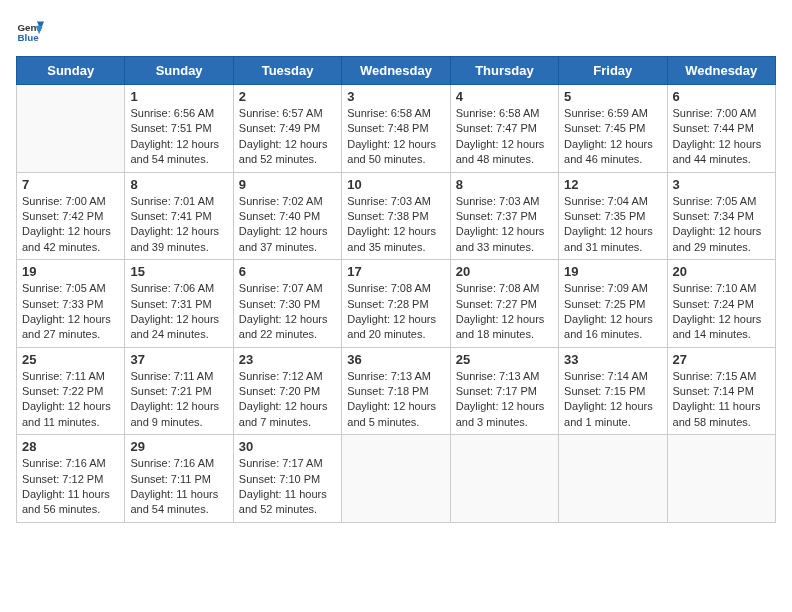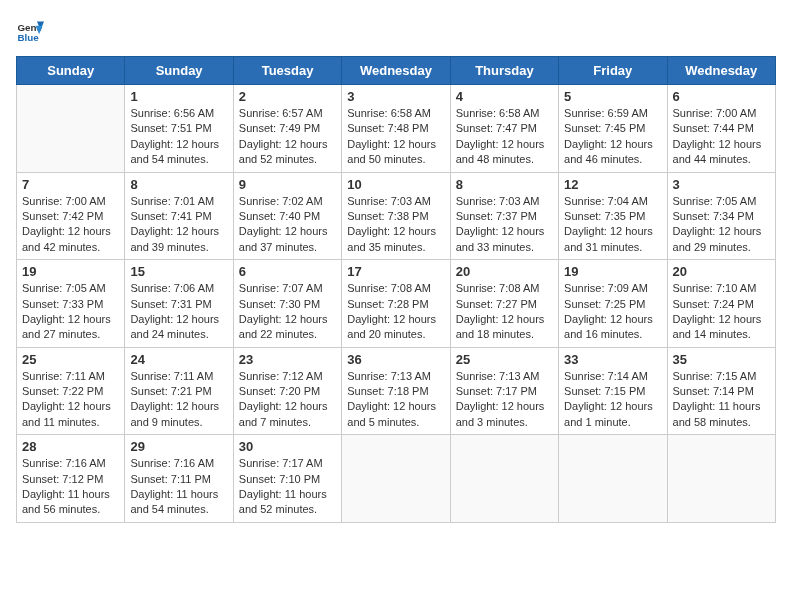--- a/index.html
+++ b/index.html
@@ -210,41 +210,41 @@
           <span class="day-number">20</span>
           <div class="day-info">Sunrise: 7:10 AM<br>Sunset: 7:24 PM<br>Daylight: 12 hours<br>and 14 minutes.</div>
         </td>
       </tr>
       <tr>
         <td>
           <span class="day-number">25</span>
           <div class="day-info">Sunrise: 7:11 AM<br>Sunset: 7:22 PM<br>Daylight: 12 hours<br>and 11 minutes.</div>
         </td>
         <td>
-          <span class="day-number">24</span>
+          <span class="day-number">37</span>
           <div class="day-info">Sunrise: 7:11 AM<br>Sunset: 7:21 PM<br>Daylight: 12 hours<br>and 9 minutes.</div>
         </td>
         <td>
           <span class="day-number">23</span>
           <div class="day-info">Sunrise: 7:12 AM<br>Sunset: 7:20 PM<br>Daylight: 12 hours<br>and 7 minutes.</div>
         </td>
         <td>
           <span class="day-number">36</span>
           <div class="day-info">Sunrise: 7:13 AM<br>Sunset: 7:18 PM<br>Daylight: 12 hours<br>and 5 minutes.</div>
         </td>
         <td>
           <span class="day-number">25</span>
           <div class="day-info">Sunrise: 7:13 AM<br>Sunset: 7:17 PM<br>Daylight: 12 hours<br>and 3 minutes.</div>
         </td>
         <td>
           <span class="day-number">33</span>
           <div class="day-info">Sunrise: 7:14 AM<br>Sunset: 7:15 PM<br>Daylight: 12 hours<br>and 1 minute.</div>
         </td>
         <td>
-          <span class="day-number">35</span>
+          <span class="day-number">27</span>
           <div class="day-info">Sunrise: 7:15 AM<br>Sunset: 7:14 PM<br>Daylight: 11 hours<br>and 58 minutes.</div>
         </td>
       </tr>
       <tr>
         <td>
           <span class="day-number">28</span>
           <div class="day-info">Sunrise: 7:16 AM<br>Sunset: 7:12 PM<br>Daylight: 11 hours<br>and 56 minutes.</div>
         </td>
         <td>
           <span class="day-number">29</span>

